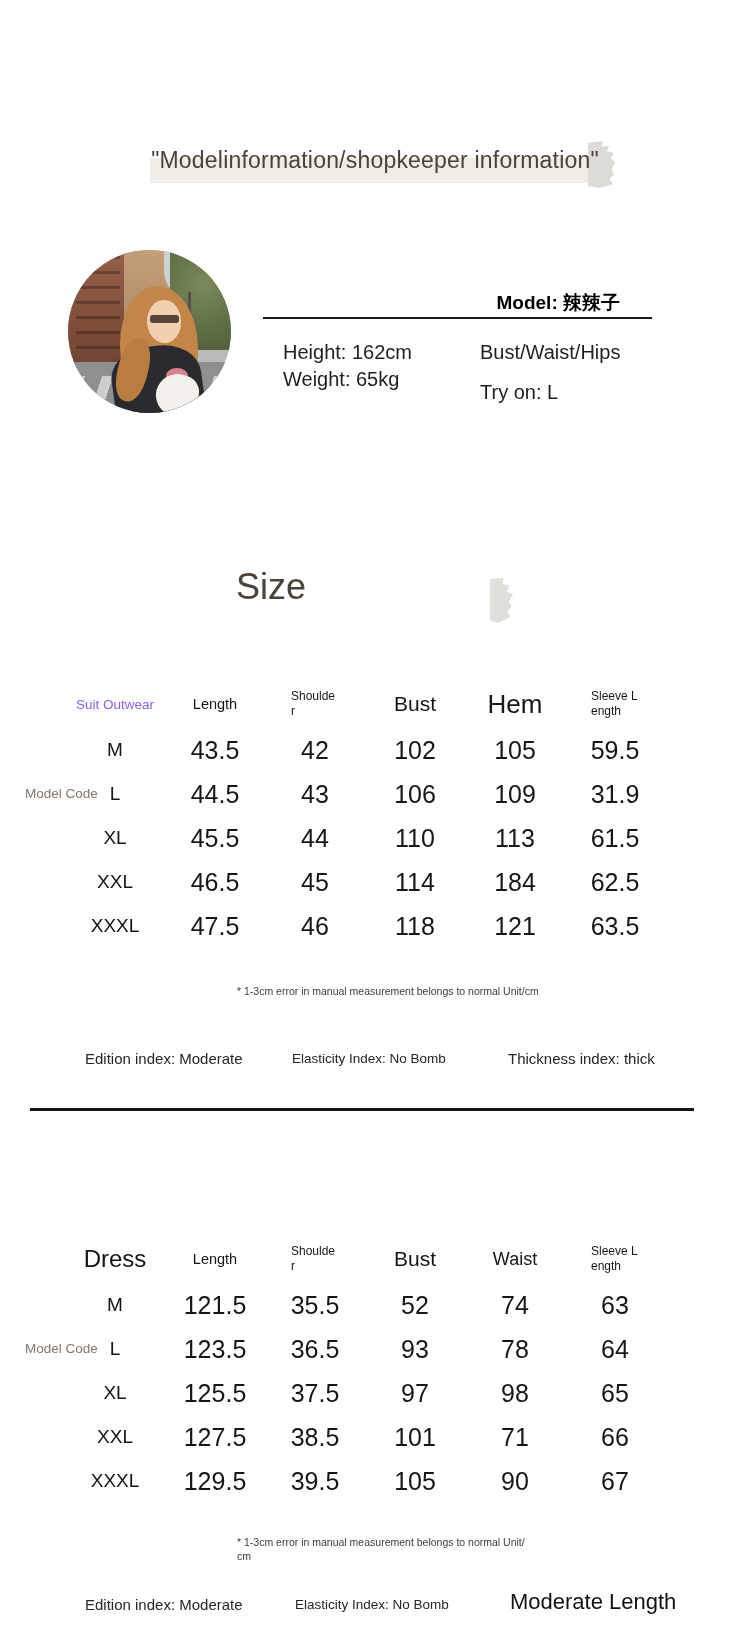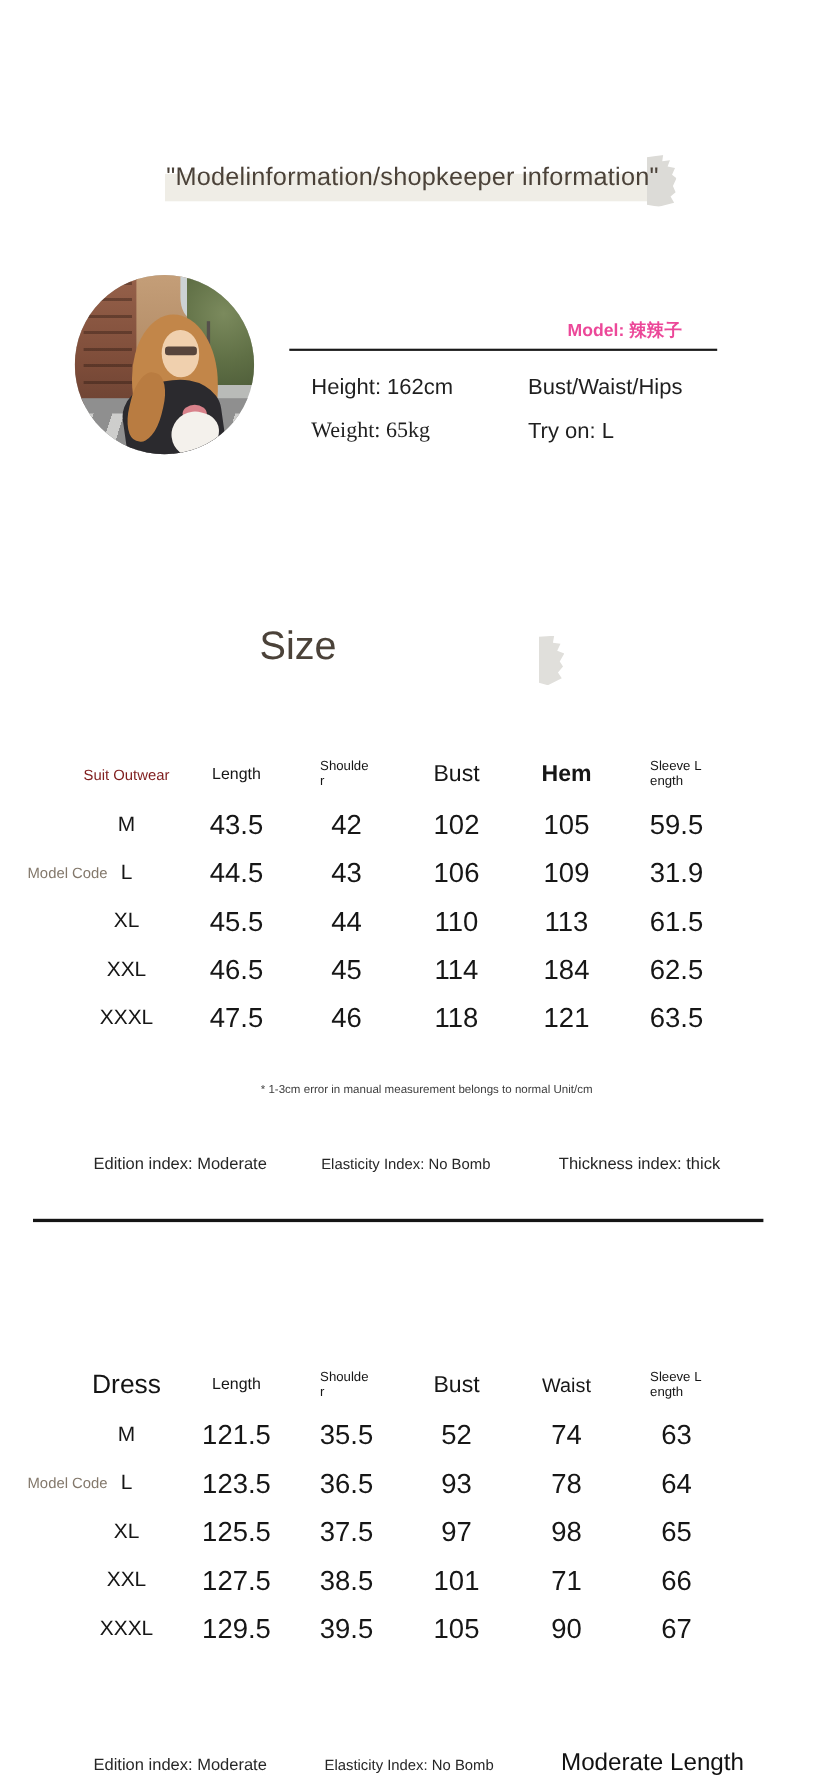--- a/index.html
+++ b/index.html
@@ -31,46 +31,46 @@
     background:repeating-linear-gradient(90deg,#d9d9d7 0 11px,#8f8f8f 11px 28px); transform:skewX(-18deg); opacity:.85; }
   .ph-pole { left:120px; top:42px; width:3px; height:70px; background:#55504b; }
   .ph-hair { left:52px; top:36px; width:78px; height:120px; background:#c28649; border-radius:48% 52% 42% 50%; }
   .ph-hair2 { left:50px; top:88px; width:30px; height:64px; background:#b97c41; border-radius:45%; transform:rotate(14deg); }
   .ph-face { left:79px; top:50px; width:34px; height:43px; background:#f0d0ae; border-radius:50% 50% 48% 52%; }
   .ph-glasses { left:82px; top:65px; width:29px; height:8px; background:#3c2d28; border-radius:3px; opacity:.85; }
   .ph-jacket { left:44px; top:96px; width:90px; height:70px; background:#2b2a2e; border-radius:42% 45% 0 0; transform:rotate(-8deg); }
   .ph-paper { left:88px; top:124px; width:42px; height:42px; background:#f4f1ec; border-radius:52% 40% 34% 50%; transform:rotate(16deg); }
   .ph-pink { left:98px; top:118px; width:22px; height:16px; background:#d9828b; border-radius:50%; }
 
-  .model-name { position:absolute; top:290px; right:130px; font-size:16px; font-weight:700; color:#ec4899; }
+  .model-name { position:absolute; top:290px; right:130px; font-size:19px; font-weight:700; color:#000000; }
   .model-line { position:absolute; left:263px; top:317px; width:389px; height:2px; background:#1a1a1a; }
   .mi { position:absolute; font-size:20px; color:#1f1f1f; }
   .mi-height { left:283px; top:341px; }
   .mi-bwh    { left:480px; top:341px; }
-  .mi-weight { left:283px; top:380px;font-family:Liberation Serif, serif; }
+  .mi-weight { left:283px; top:368px; }
   .mi-tryon  { left:480px; top:381px; }
 
   
   .size-head { position:absolute; left:236px; top:566px; font-size:36px; color:#4b4239; }
   .size-torn { position:absolute; left:490px; top:578px; width:23px; height:45px; background:#e0dfdb;
     clip-path:polygon(0 2%,60% 0,55% 14%,85% 16%,72% 30%,100% 36%,82% 52%,95% 62%,75% 74%,90% 86%,35% 100%,0 95%); }
 
   
   .tbl { position:absolute; left:65px; width:600px; }
   .tbl-1 { top:680px; }
   .tbl-2 { top:1235px; }
   .trow { display:grid; grid-template-columns:repeat(6,100px); align-items:center; height:44px; }
   .thead { height:48px; }
   .cell { text-align:center; color:#161616; }
-  .ht-small { font-size:13.5px; color:#7f1d1d; }
+  .ht-small { font-size:13.5px; color:#8b5cf6; }
   .ht-big { font-size:24px; color:#141414; }
   .h-len { font-size:14.5px; }
   .h-sm span { display:inline-block; width:48px; font-size:12px; line-height:1.2; word-break:break-all; text-align:left; }
   .h-bust { font-size:21px; }
-  .h-hem { font-size:21px;font-weight:bold; }
+  .h-hem { font-size:26px; }
   .h-waist { font-size:18px; }
   .sz { font-size:19px; }
   .val { font-size:25px; }
   .model-code { position:absolute; left:-40px; top:106px; font-size:13.5px; color:#83786b; }
 
   
   .note { position:absolute; left:237px; font-size:10.5px; color:#3d3d3d; line-height:14px; }
   .note-1 { top:984px; }
   .note-2 { top:1535px; width:290px; }
   .idx { position:absolute; color:#262626; white-space:nowrap; }
@@ -231,18 +231,22 @@
       <div class="cell sz">XXXL</div>
       <div class="cell val">129.5</div>
       <div class="cell val">39.5</div>
       <div class="cell val">105</div>
       <div class="cell val">90</div>
       <div class="cell val">67</div>
     </div>
     <div class="model-code">Model Code</div>
   </section>
 
+  <div class="note note-2">
+    <div>* 1-3cm error in manual measurement belongs to normal Unit/</div>
+    <div>cm</div>
+  </div>
 
   <div class="idx idx-a r2-1">Edition index: Moderate</div>
   <div class="idx idx-b r2-2">Elasticity Index: No Bomb</div>
   <div class="idx idx-big r2-3">Moderate Length</div>
 
 </div>
 
 </body></html>

